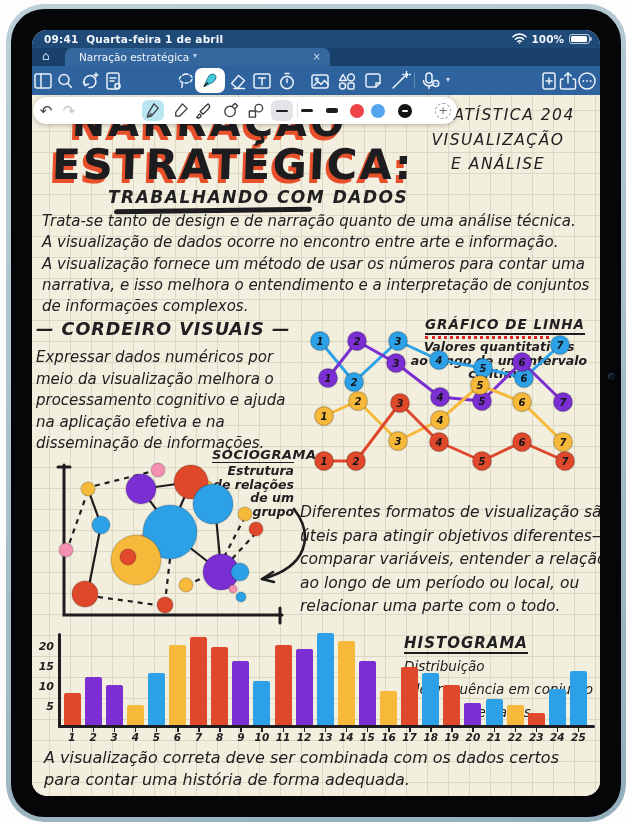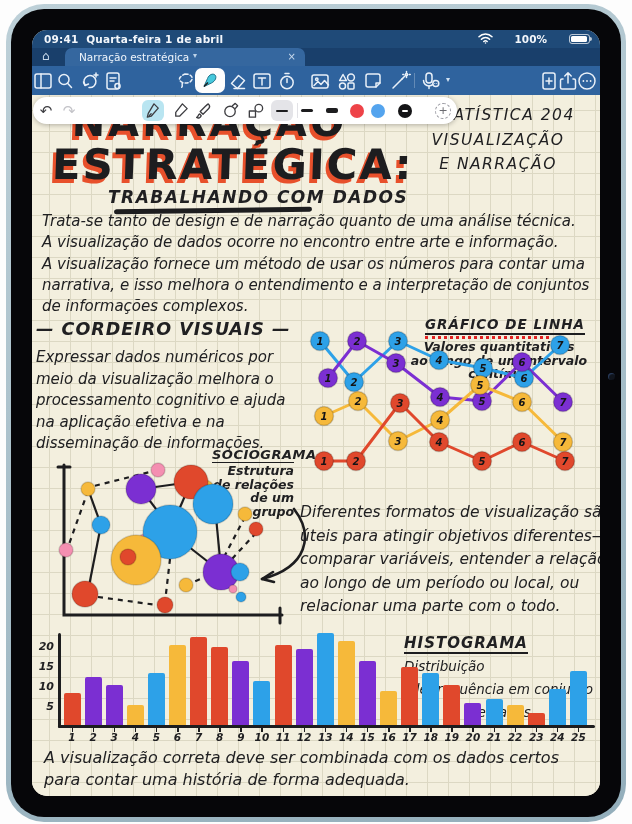--- a/index.html
+++ b/index.html
@@ -12,30 +12,30 @@
   #bezel  { position:absolute; inset:5px; border-radius:33px; background:#060609; }
   #camera { position:absolute; left:597px; top:364px; width:7px; height:7px; border-radius:50%;
             background:#10141c; box-shadow:inset 1px 1px 1px #2a3d5e; }
   #screen { position:absolute; left:21px; top:21px; width:568px; height:766px;
             border-radius:15px; overflow:hidden; background:#f3efde; }
 
   
   #statusbar { position:absolute; left:0; top:0; width:100%; height:18px; background:#1f4a78;
                color:#f2f6fb; font-size:10.5px; font-weight:bold; }
   #statusbar .left { position:absolute; left:12px; top:3px; letter-spacing:.2px; }
-  #statusbar .right{ position:absolute; right:10px; top:2.5px; display:flex; gap:22px; align-items:center; }
+  #statusbar .right{ position:absolute; right:10px; top:2.5px; display:flex; gap:5px; align-items:center; }
   .batt { display:inline-block; width:21px; height:10px; border:1px solid rgba(255,255,255,.7);
           border-radius:3px; position:relative; }
   .batt i { position:absolute; left:1px; top:1px; bottom:1px; width:16px; background:#fff; border-radius:1.5px; }
   .batt u { position:absolute; right:-3px; top:2.5px; width:2px; height:4px; background:rgba(255,255,255,.7);
             border-radius:0 2px 2px 0; }
 
   #tabstrip { position:absolute; left:0; top:18px; width:100%; height:18px; background:#193f6b; }
   #home-ic { position:absolute; left:10px; top:1px; color:#c9daec; font-size:12px; }
-  #tab { position:absolute; left:33px; top:0; width:240px; height:18px; background:#35679f;
+  #tab { position:absolute; left:33px; top:0; width:265px; height:18px; background:#35679f;
          border-radius:7px 7px 0 0; color:#eef4fb; font-size:10.5px; }
   #tab .lbl { position:absolute; left:14px; top:3px; }
   #tab .chev{ position:absolute; left:128px; top:3px; font-size:8px; color:#bcd2e8; }
   #tab .x   { position:absolute; right:9px; top:2.5px; font-size:10px; color:#c7d9ec; }
 
   #toolbar { position:absolute; left:0; top:36px; width:100%; height:29px; background:#2f639e; }
   .ti { position:absolute; top:4px; width:22px; height:22px; }
   .ti svg { width:22px; height:22px; stroke:#e9f0f8; stroke-width:1.5; fill:none;
             stroke-linecap:round; stroke-linejoin:round; }
   .tool-sel { position:absolute; left:163px; top:2px; width:30px; height:25px; background:#fdfdfd;
@@ -309,21 +309,21 @@
         </div>
 
         <div id="title1">NARRAÇÃO</div>
         <div id="title2">ESTRATÉGICA:</div>
         <div id="subtitle">TRABALHANDO COM DADOS</div>
         <div id="swoosh"></div>
 
         <div id="course" class="hw">
             <div class="hw-line">ESTATÍSTICA 204</div>
             <div class="hw-line">VISUALIZAÇÃO</div>
-            <div class="hw-line">E NARRAÇÃO</div>
+            <div class="hw-line">E ANÁLISE</div>
           </div>
 
         <div id="intro" class="hw">
             <div class="hw-line">Trata-se tanto de design e de narração quanto de uma análise técnica.</div>
             <div class="hw-line">A visualização de dados ocorre no encontro entre arte e informação.</div>
             <div class="hw-line">A visualização fornece um método de usar os números para contar uma</div>
             <div class="hw-line">narrativa, e isso melhora o entendimento e a interpretação de conjuntos</div>
             <div class="hw-line">de informações complexos.</div>
           </div>
 

